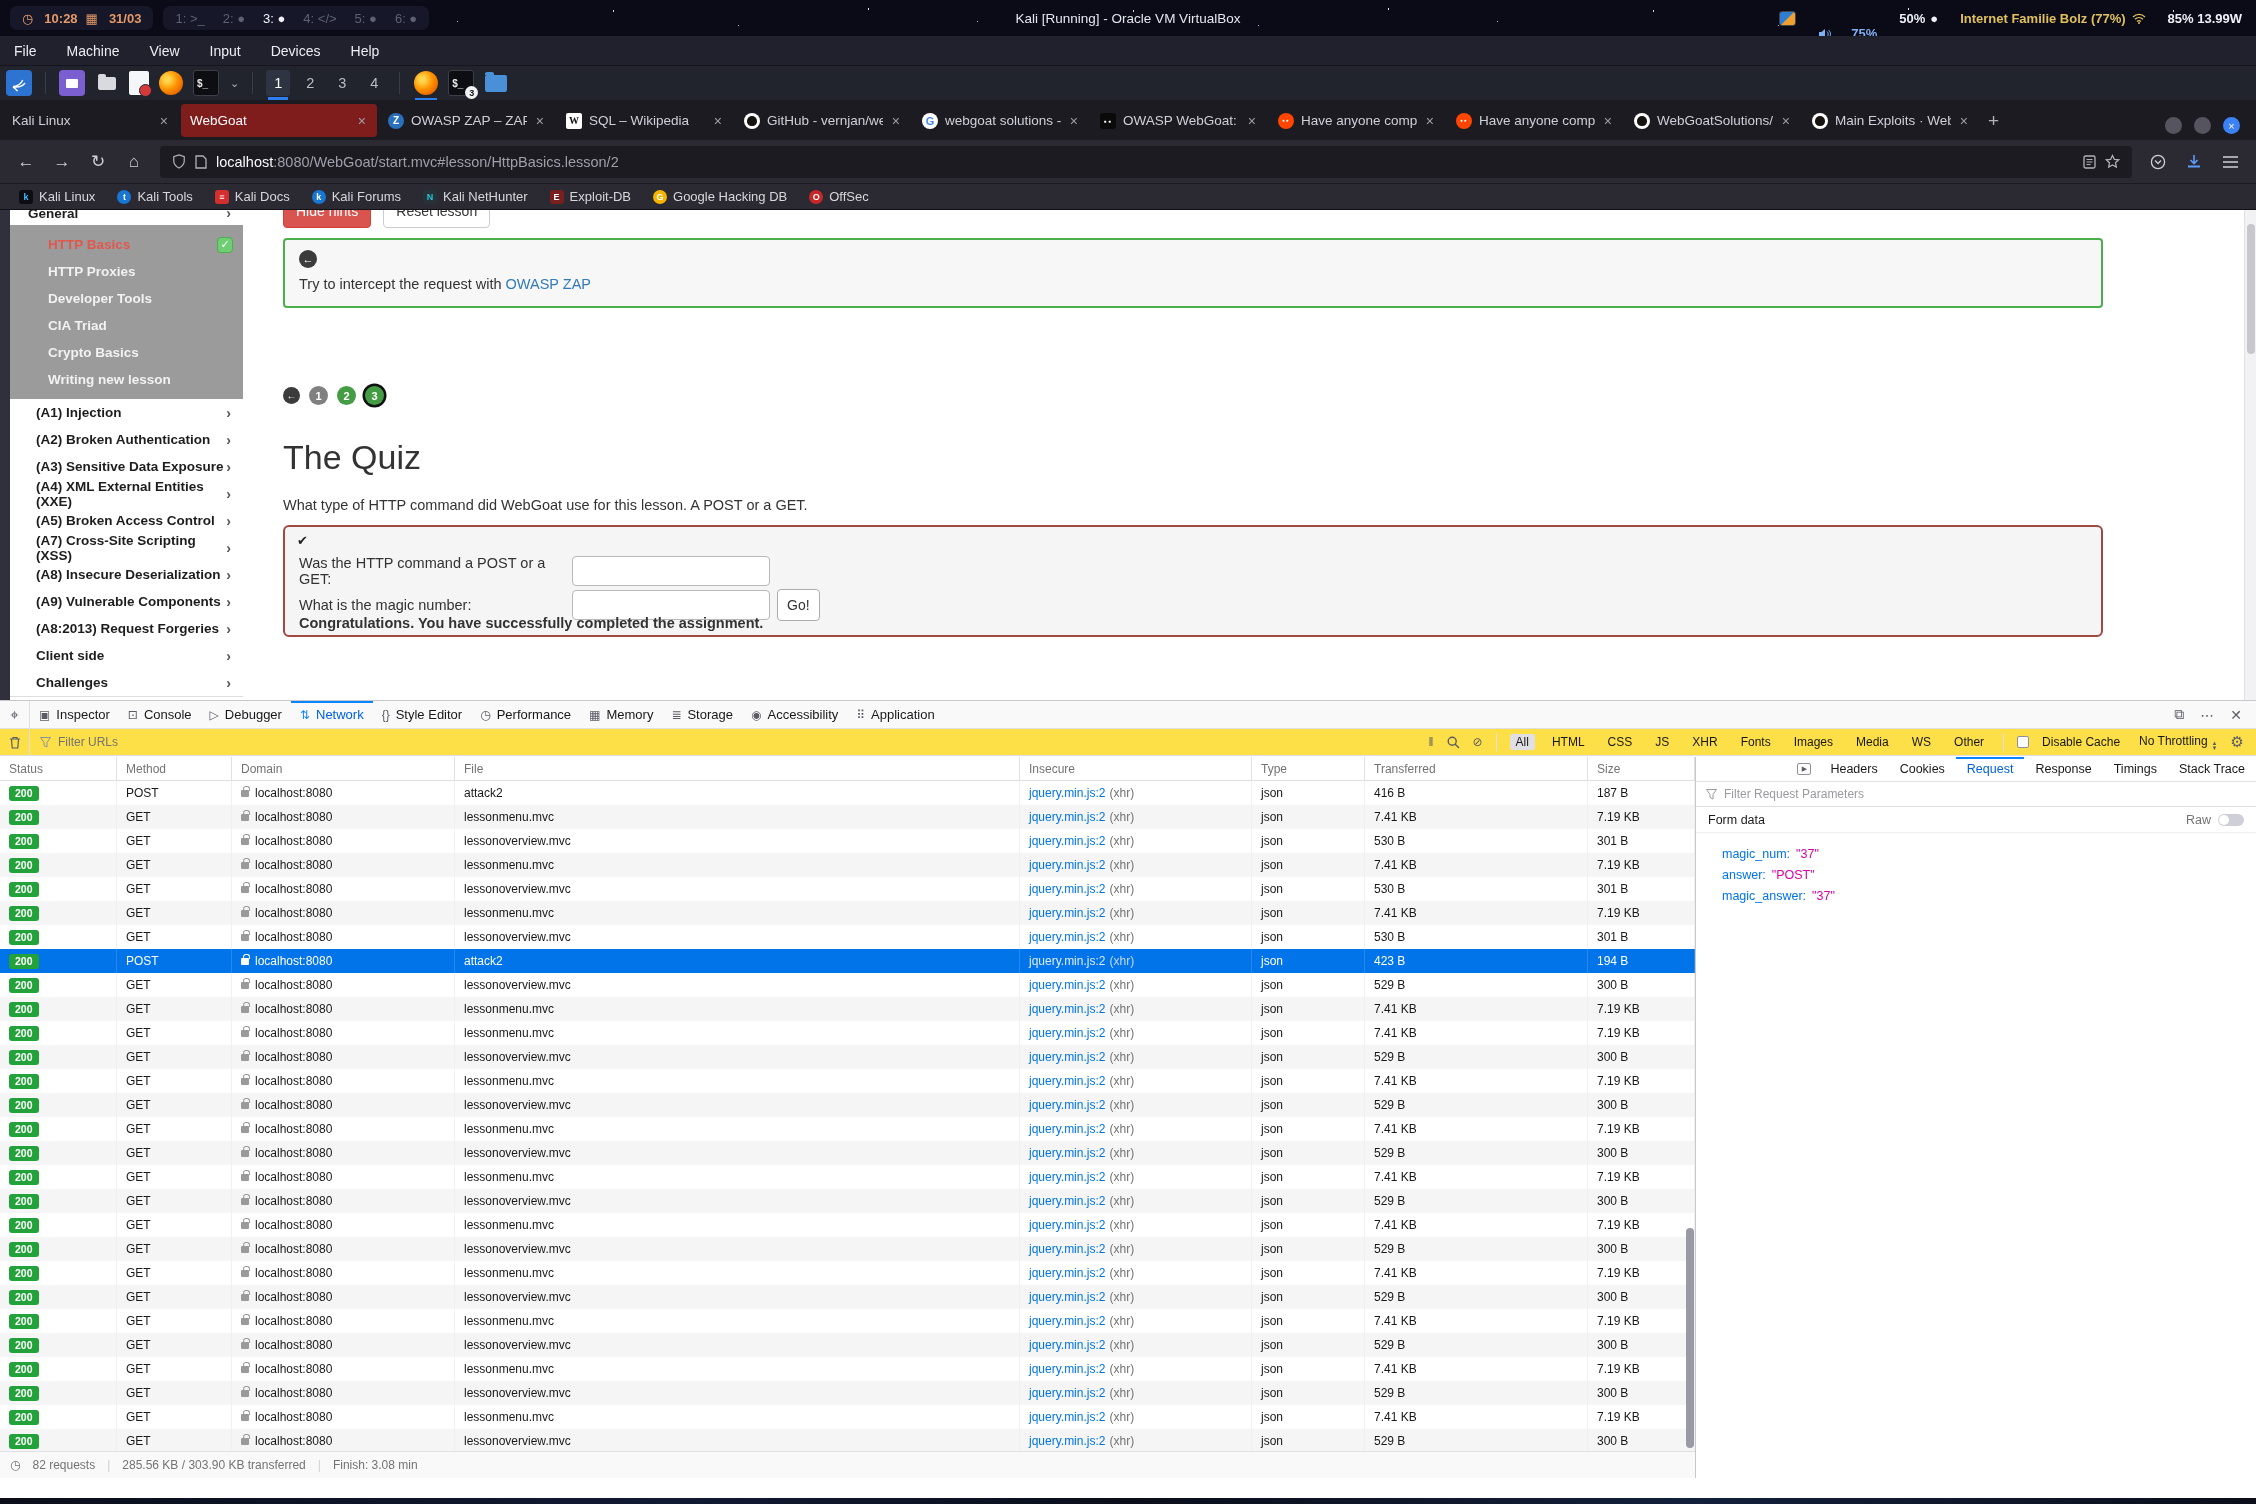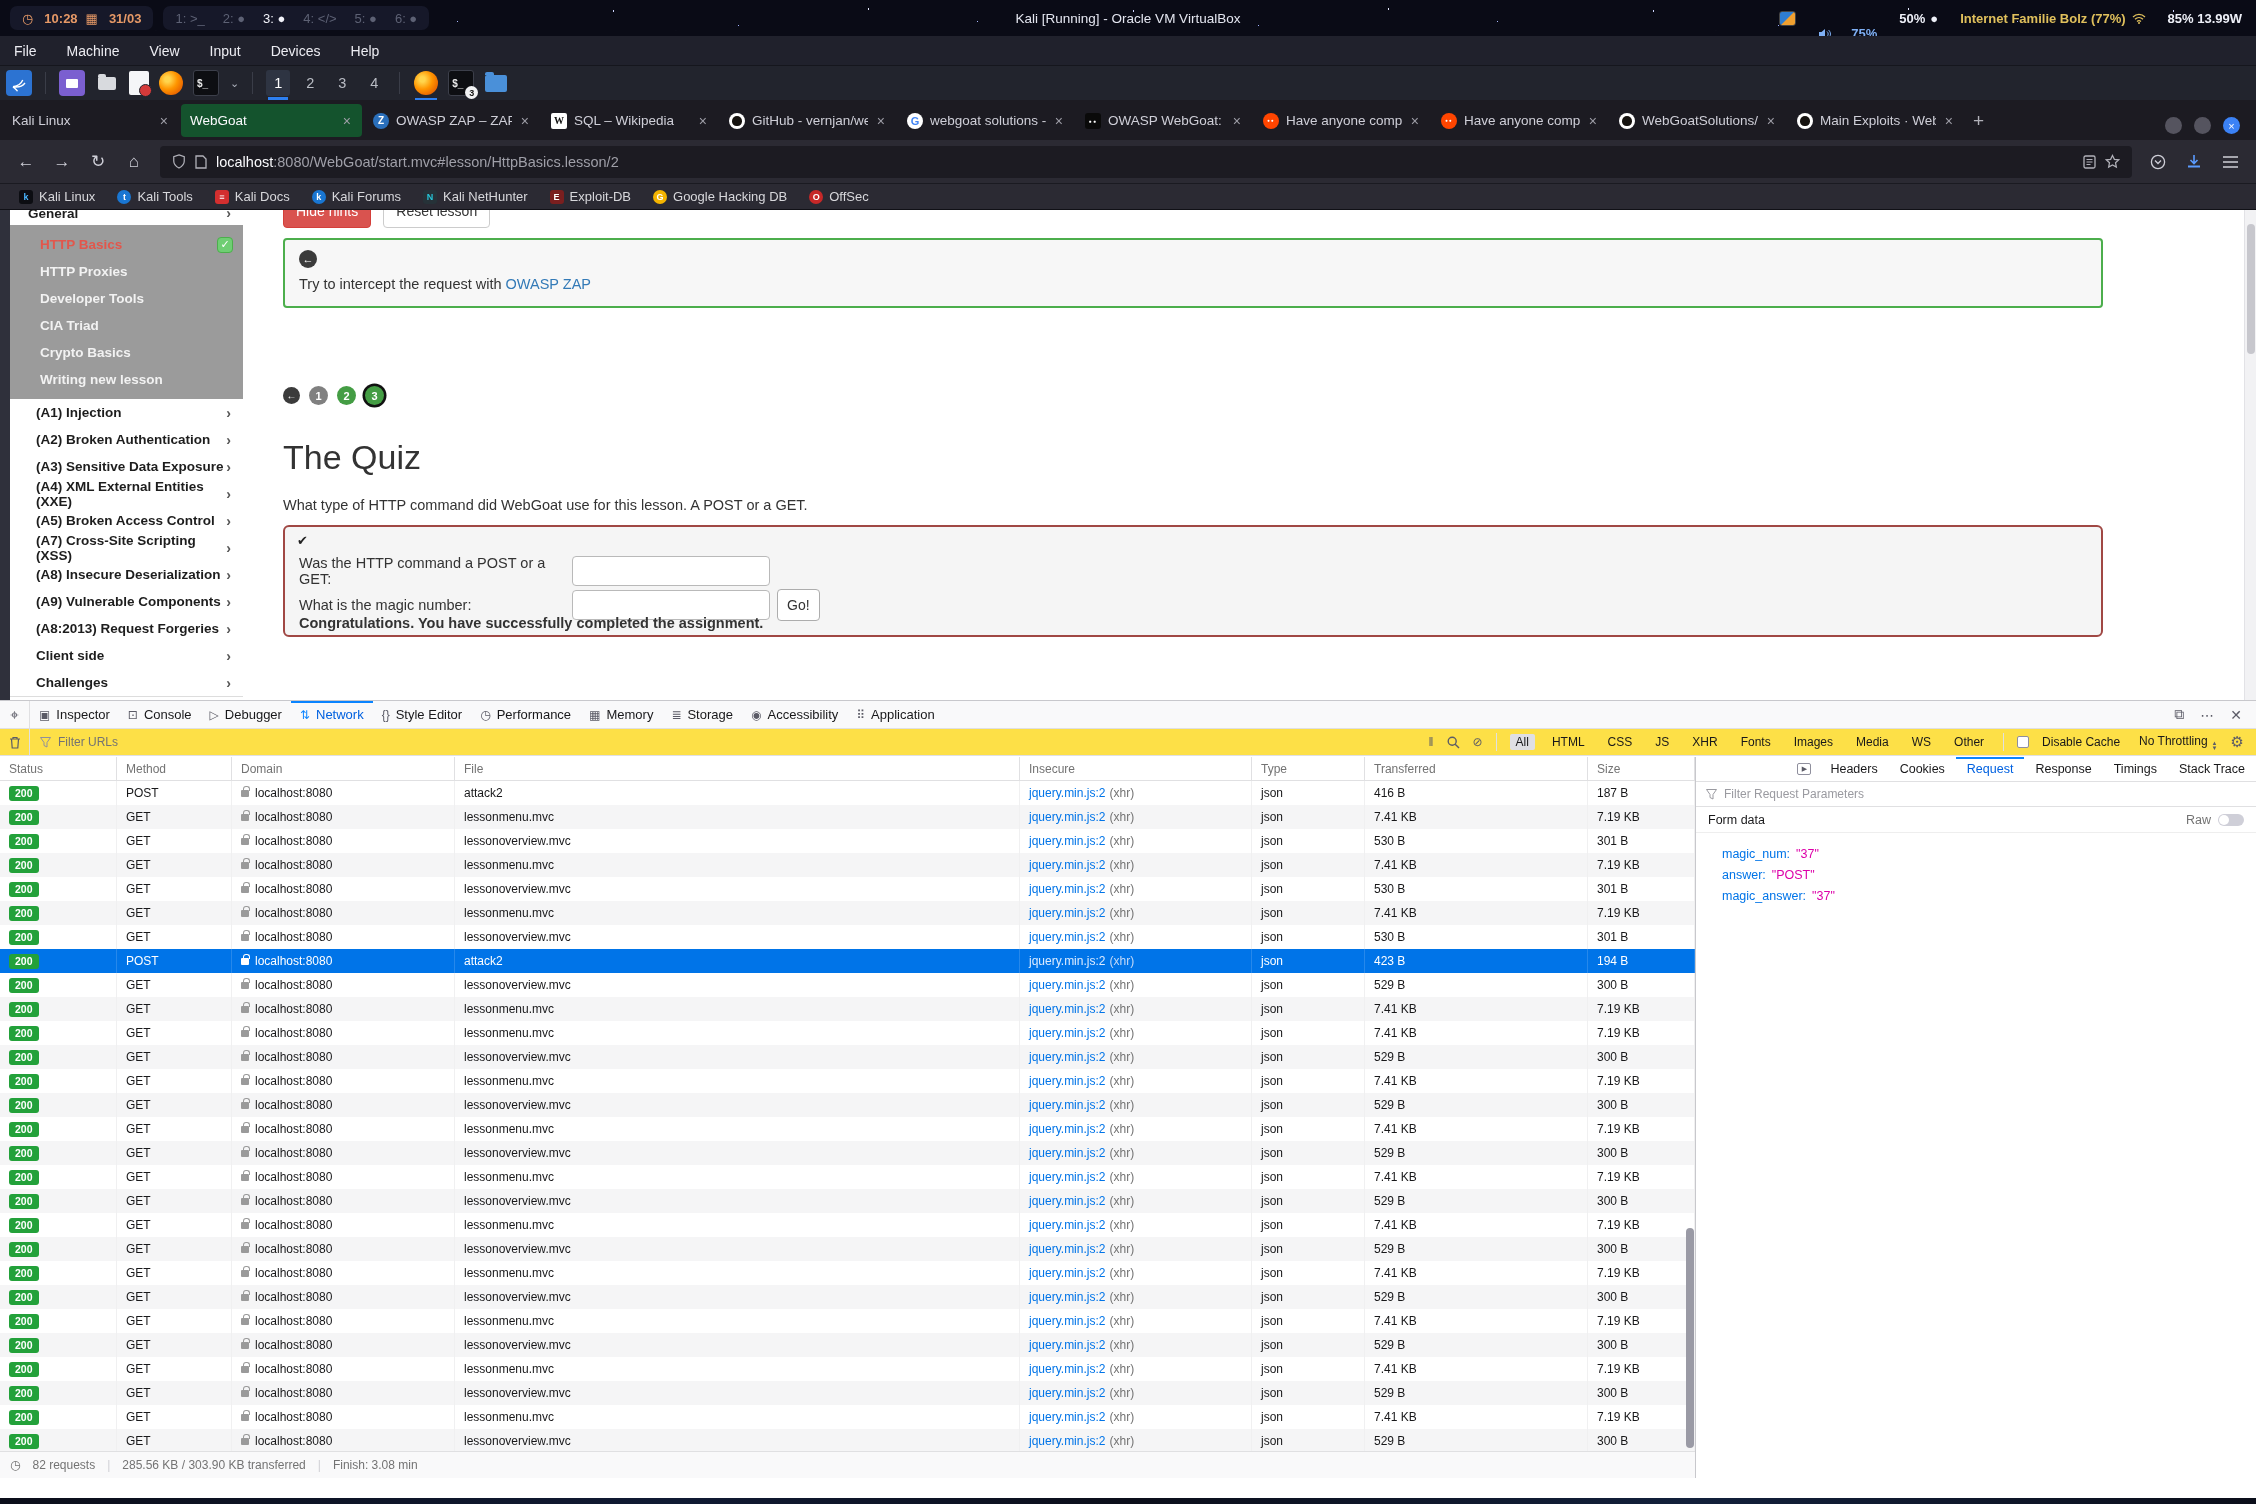--- a/index.html
+++ b/index.html
@@ -49,21 +49,21 @@
   .ws-num.active{background:#2e3442;color:#fff;}
   .ws-num.active::after{content:"";position:absolute;bottom:-4px;left:2px;right:2px;height:3px;background:#2d7ff0;}
   .underline-app::after{content:"";position:absolute;bottom:-5px;left:2px;right:2px;height:3px;background:#2d7ff0;}
   .badge3{position:absolute;right:-5px;bottom:-4px;width:13px;height:13px;border-radius:50%;background:#f2f3f5;color:#111;font-size:9px;font-weight:bold;display:flex;align-items:center;justify-content:center;}
   .bluefolder{width:22px;height:17px;background:#4a90d9;border-radius:2px;position:relative;}
   .bluefolder::before{content:"";position:absolute;top:-3px;left:0;width:9px;height:3px;background:#4a90d9;border-radius:2px 2px 0 0;}
 
   
   .ff-tabbar{position:absolute;top:100px;left:0;width:100%;height:40px;background:#1c1b22;display:flex;align-items:flex-end;padding:0 2px;}
   .tab{width:176px;height:33px;margin:0 1px 3px 1px;border-radius:4px;display:flex;align-items:center;gap:7px;padding:0 9px;color:#cfcfd8;font-size:13.5px;flex:none;cursor:default;}
-  .tab.active{background:#14532d;color:#fbfbfe;width:181px;}
+  .tab.active{background:#7f1d1d;color:#fbfbfe;width:196px;}
   .tab .title{flex:1;white-space:nowrap;overflow:hidden;}
   .tab .x{color:#9f9fa8;font-size:14px;padding:0 2px;}
   .fav{width:16px;height:16px;border-radius:50%;flex:none;display:flex;align-items:center;justify-content:center;font-size:10px;font-weight:bold;}
   .fav-zap{background:#2a6fbb;color:#fff;}.fav-zap::after{content:"Z";}
   .fav-wikipedia{background:#fff;border-radius:2px;color:#111;font-family:"Liberation Serif",serif;}.fav-wikipedia::after{content:"W";}
   .fav-github{background:#fff;}.fav-github::after{content:"";width:10px;height:10px;border-radius:50% 50% 45% 45%;background:#15120f;}
   .fav-google{background:#fff;color:#4285f4;font-size:11px;}.fav-google::after{content:"G";}
   .fav-webgoat{background:#0a0a0a;border-radius:3px;color:#fff;font-size:5px;letter-spacing:1.5px;}.fav-webgoat::after{content:"●●";}
   .fav-reddit{background:#ff4500;color:#fff;font-size:4.5px;letter-spacing:1px;}.fav-reddit::after{content:"●●";}
   .newtab{color:#b1b1b9;font-size:19px;margin:0 10px 8px 8px;}
@@ -95,21 +95,21 @@
   .bmi-offsec{background:#c62828;border-radius:50%;}.bmi-offsec::after{content:"O";}
 
   
   .content{position:absolute;top:210px;left:0;width:100%;height:490px;background:#fff;overflow:hidden;}
   .left-strip{position:absolute;left:0;top:0;width:10px;height:100%;background:#2f303b;}
   .wg-sidebar{position:absolute;left:10px;top:0;width:233px;height:100%;background:#fff;overflow:hidden;}
   .side-row{height:27px;display:flex;align-items:center;padding:0 12px 0 18px;font-size:13.5px;font-weight:bold;color:#1d1d1d;}
   .side-row .arr{margin-left:auto;color:#555;font-size:14px;}
   .side-general{margin-top:-9px;height:24px;}
   .submenu{background:#9b9b9b;padding:6px 0;}
-  .sub-row{height:27px;display:flex;align-items:center;padding-left:30px;font-size:13.5px;font-weight:bold;color:#f2f2f2;position:relative;}
+  .sub-row{height:27px;display:flex;align-items:center;padding-left:38px;font-size:13.5px;font-weight:bold;color:#f2f2f2;position:relative;}
   .sub-row.current{color:#e2574c;}
   .checksq{position:absolute;right:10px;width:16px;height:16px;border-radius:4px;background:#6fce73;border:1px solid #4cae4c;color:#fff;font-size:11px;display:flex;align-items:center;justify-content:center;}
   .side-items{border-bottom:1px solid #ddd;padding-left:8px;}
   .wg-main{position:absolute;left:243px;top:0;right:12px;height:100%;overflow:hidden;}
   .btn-row{position:absolute;top:-16px;left:40px;display:flex;gap:12px;}
   .btn{height:34px;border-radius:4px;font-size:14px;padding:0 12px;display:flex;align-items:center;}
   .btn-danger{background:#d9534f;border:1px solid #d43f3a;color:#fff;}
   .btn-default{background:#fff;border:1px solid #ccc;color:#333;}
   .hint-box{position:absolute;left:40px;top:28px;width:1820px;height:70px;background:#f7f7f7;border:2px solid #4cae4c;border-radius:4px;padding:10px 14px;}
   .circ-arrow{width:18px;height:18px;border-radius:50%;background:#3b3b3b;color:#fff;font-size:11px;display:flex;align-items:center;justify-content:center;}

